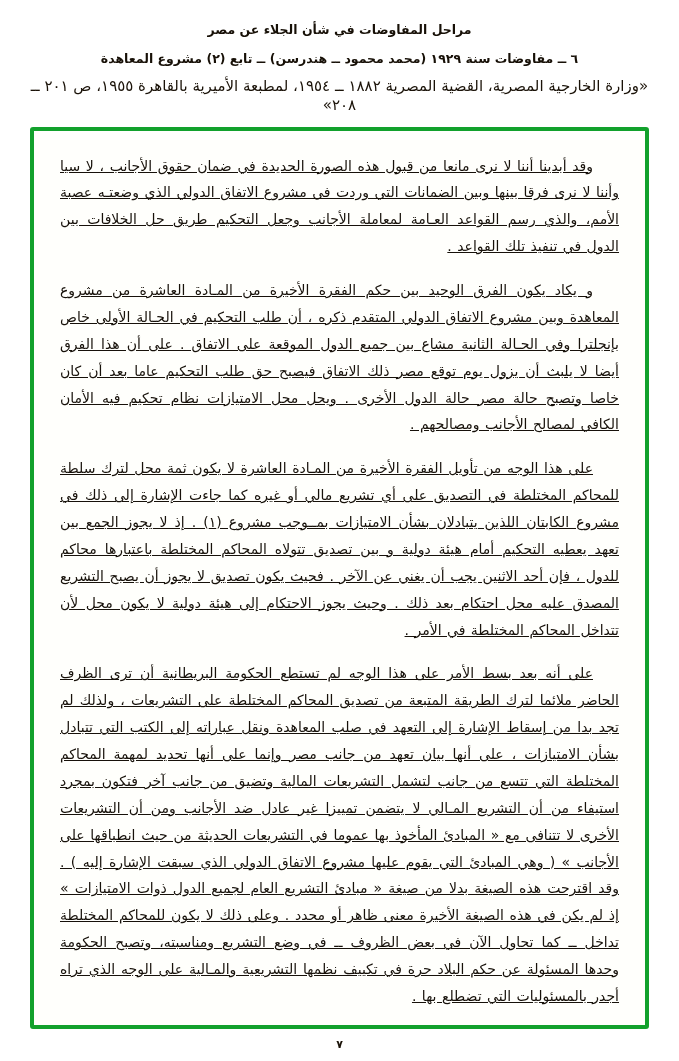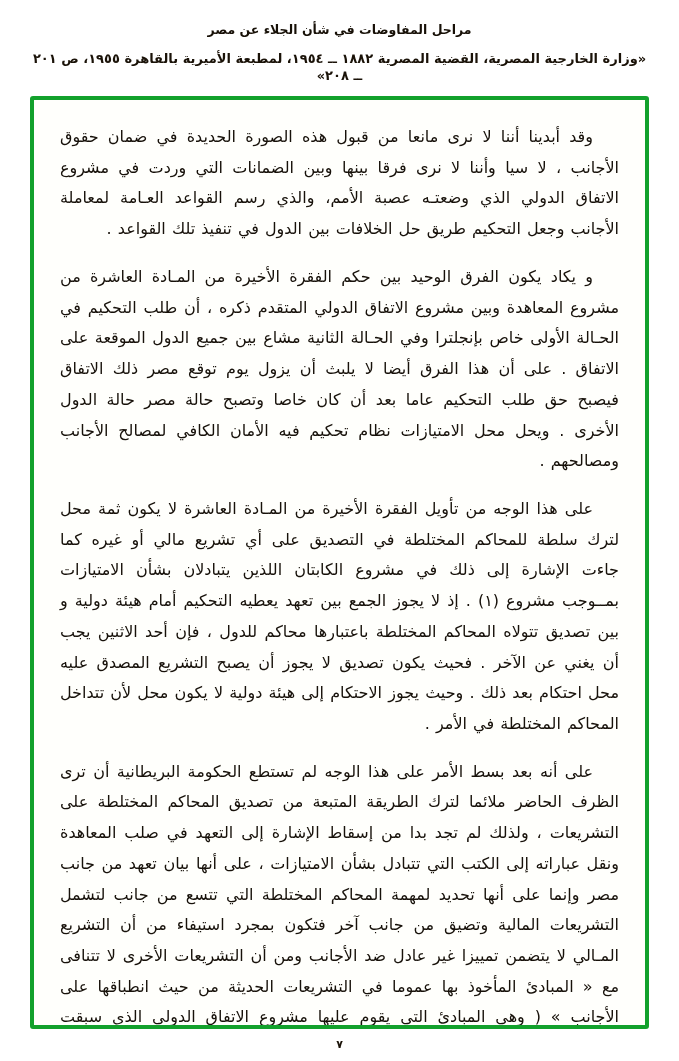--- a/index.html
+++ b/index.html
@@ -37,66 +37,68 @@
     line-height: 1.3;
   }
   .doc-subtitle {
     font-size: 12.5px;
     font-weight: bold;
     color: #171007;
     margin: 0 0 9px 0;
     line-height: 1.3;
   }
   .doc-source {
-    font-size: 13px;
-    font-weight: bold;
+    font-size: 15px;
+    font-weight: normal;
     color: #1a1208;
     margin: 0 0 11px 0;
     line-height: 1.3;
   }
   .frame {
     flex: 1;
     border: 4px solid #12a12c;
     border-radius: 3px;
     box-sizing: border-box;
     padding: 22px 26px 18px 26px;
     background: #fffffc;
     overflow: hidden;
   }
   .body-text {
     direction: rtl;
     text-align: justify;
     text-align-last: right;
   }
   .para {
-    font-size: 16px;
+    font-size: 14px;
     line-height: 1.92;
     margin: 0 0 17px 0;
     text-indent: 26px;
     color: #17110a;
     word-spacing: 1px;
+    text-decoration: underline;
   }
   .para:last-child {
     margin-bottom: 8px;
   }
   .page-number {
     text-align: center;
     font-size: 11px;
     font-weight: bold;
     color: #1a1208;
     padding-top: 9px;
   }
 </style>
 </head>
 <body>
 
 <div class="page">
 
   <div class="header">
     <div class="doc-title">مراحل المفاوضات في شأن الجلاء عن مصر</div>
+    <div class="doc-subtitle">٦ ــ مفاوضات سنة ١٩٢٩ (محمد محمود ــ هندرسن) ــ تابع (٢) مشروع المعاهدة</div>
     <div class="doc-source">«وزارة الخارجية المصرية، القضية المصرية ١٨٨٢ ــ ١٩٥٤، لمطبعة الأميرية بالقاهرة ١٩٥٥، ص ٢٠١ ــ ٢٠٨»</div>
   </div>
 
   <div class="frame">
     <div class="body-text">
       <p class="para">وقد أبدينا أننا لا نرى مانعا من قبول هذه الصورة الحديدة في ضمان حقوق الأجانب ، لا سيا وأننا لا نرى فرقا بينها وبين الضمانات التي وردت في مشروع الاتفاق الدولي الذي وضعتـه عصبة الأمم، والذي رسم القواعد العـامة لمعاملة الأجانب وجعل التحكيم طريق حل الخلافات بين الدول في تنفيذ تلك القواعد .</p>
       <p class="para">و يكاد يكون الفرق الوحيد بين حكم الفقرة الأخيرة من المـادة العاشرة من مشروع المعاهدة وبين مشروع الاتفاق الدولي المتقدم ذكره ، أن طلب التحكيم في الحـالة الأولى خاص بإنجلترا وفي الحـالة الثانية مشاع بين جميع الدول الموقعة على الاتفاق . على أن هذا الفرق أيضا لا يلبث أن يزول يوم توقع مصر ذلك الاتفاق فيصبح حق طلب التحكيم عاما بعد أن كان خاصا وتصبح حالة مصر حالة الدول الأخرى . ويحل محل الامتيازات نظام تحكيم فيه الأمان الكافي لمصالح الأجانب ومصالحهم .</p>
       <p class="para">على هذا الوجه من تأويل الفقرة الأخيرة من المـادة العاشرة لا يكون ثمة محل لترك سلطة للمحاكم المختلطة في التصديق على أي تشريع مالي أو غيره كما جاءت الإشارة إلى ذلك في مشروع الكابتان اللذين يتبادلان بشأن الامتيازات بمــوجب مشروع (١) . إذ لا يجوز الجمع بين تعهد يعطيه التحكيم أمام هيئة دولية و بين تصديق تتولاه المحاكم المختلطة باعتبارها محاكم للدول ، فإن أحد الاثنين يجب أن يغني عن الآخر . فحيث يكون تصديق لا يجوز أن يصبح التشريع المصدق عليه محل احتكام بعد ذلك . وحيث يجوز الاحتكام إلى هيئة دولية لا يكون محل لأن تتداخل المحاكم المختلطة في الأمر .</p>
       <p class="para">على أنه بعد بسط الأمر على هذا الوجه لم تستطع الحكومة البريطانية أن ترى الظرف الحاضر ملائما لترك الطريقة المتبعة من تصديق المحاكم المختلطة على التشريعات ، ولذلك لم تجد بدا من إسقاط الإشارة إلى التعهد في صلب المعاهدة ونقل عباراته إلى الكتب التي تتبادل بشأن الامتيازات ، على أنها بيان تعهد من جانب مصر وإنما على أنها تحديد لمهمة المحاكم المختلطة التي تتسع من جانب لتشمل التشريعات المالية وتضيق من جانب آخر فتكون بمجرد استيفاء من أن التشريع المـالي لا يتضمن تمييزا غير عادل ضد الأجانب ومن أن التشريعات الأخرى لا تتنافى مع « المبادئ المأخوذ بها عموما في التشريعات الحديثة من حيث انطباقها على الأجانب » ( وهي المبادئ التي يقوم عليها مشروع الاتفاق الدولي الذي سبقت الإشارة إليه ) . وقد اقترحت هذه الصيغة بدلا من صيغة « مبادئ التشريع العام لجميع الدول ذوات الامتيازات » إذ لم يكن في هذه الصيغة الأخيرة معنى ظاهر أو محدد . وعلى ذلك لا يكون للمحاكم المختلطة تداخل ــ كما تحاول الآن في بعض الظروف ــ في وضع التشريع ومناسبته، وتصبح الحكومة وحدها المسئولة عن حكم البلاد حرة في تكييف نظمها التشريعية والمـالية على الوجه الذي تراه أجدر بالمسئوليات التي تضطلع بها .</p>
     </div>

